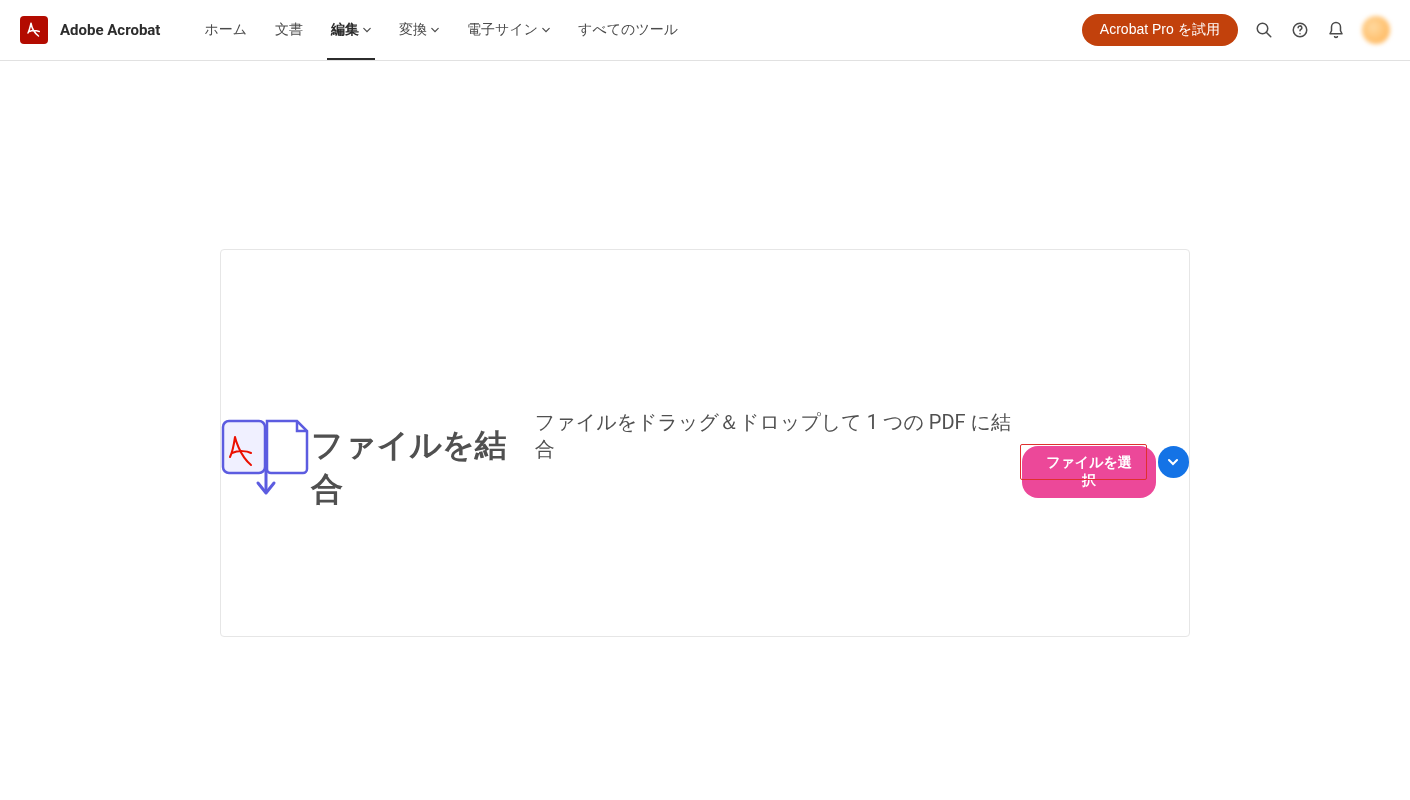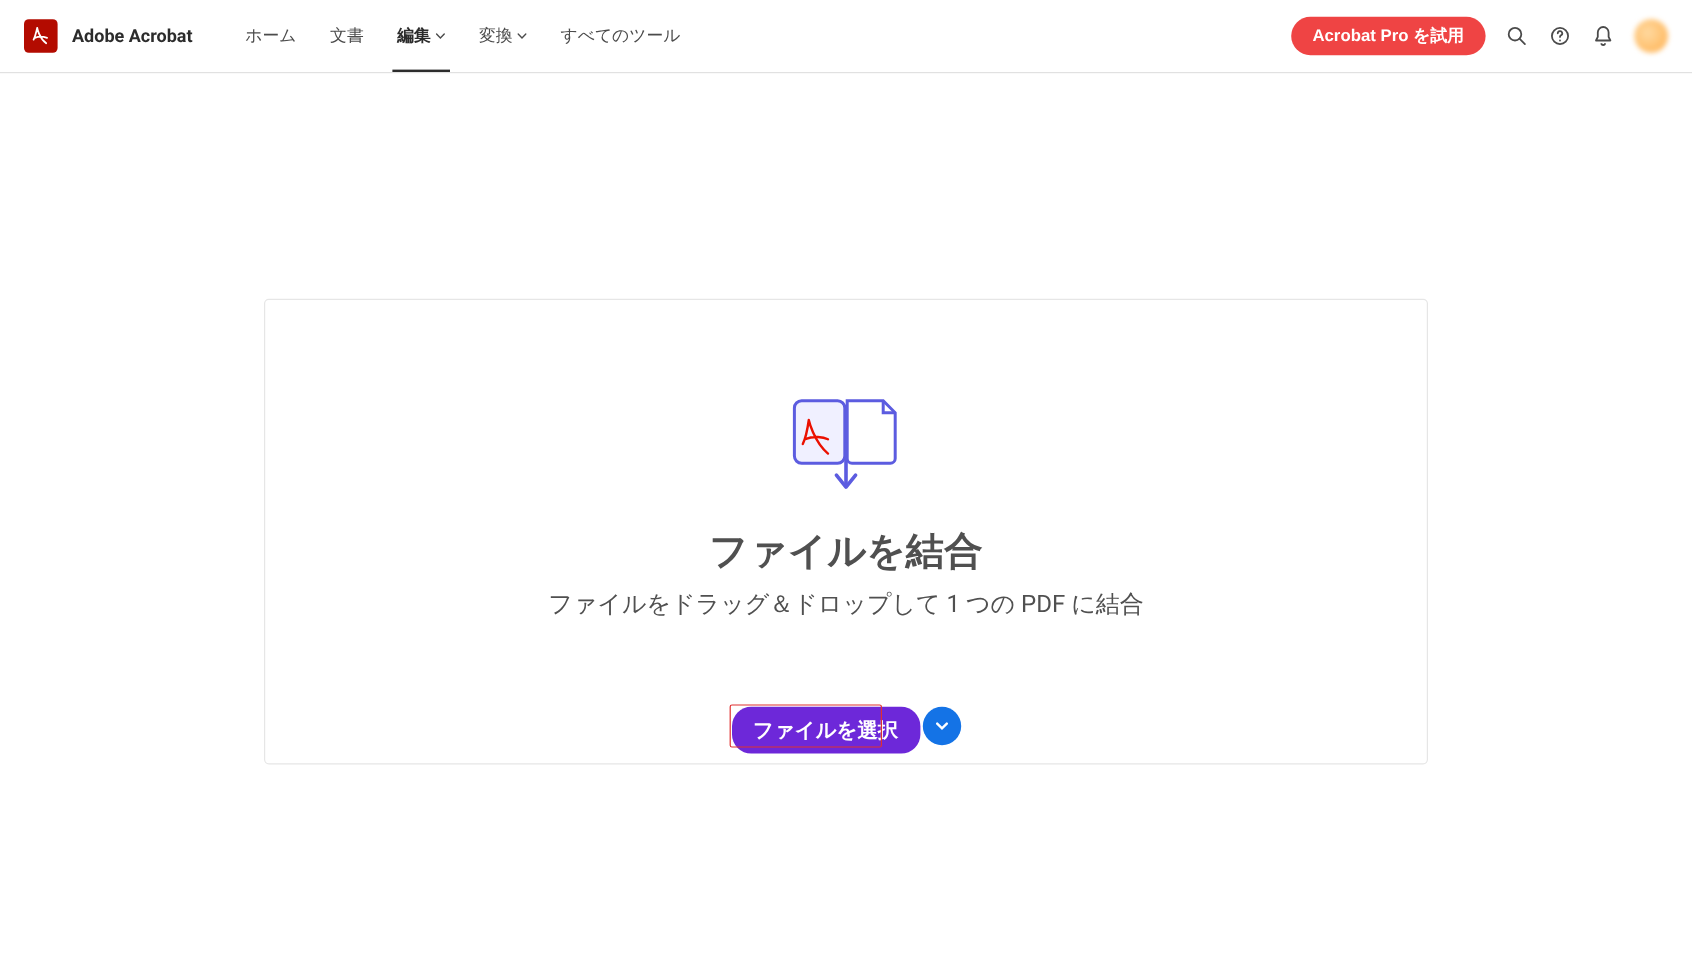--- a/index.html
+++ b/index.html
@@ -67,27 +67,27 @@
     }
     .nav-item.active { color: #2c2c2c; font-weight: 700;}
     .chevron-down { width: 8px; height: 8px; }
     .header-right {
       margin-left: auto;
       display: flex;
       align-items: center;
       gap: 16px;
     }
     .cta-button {
-      background: #ef4444;
+      background: #c2410c;
       color: #fff;
       border: none;
       border-radius: 16px;
       padding: 7px 18px;
       font-size: 14px;
-      font-weight: 700;
+      font-weight: 400;
       cursor: pointer;
     }
     .icon-btn {
       width: 20px;
       height: 20px;
       display: flex;
       align-items: center;
       justify-content: center;
       cursor: pointer;
       color: #4b4b4b;
@@ -104,48 +104,47 @@
       display: flex;
       justify-content: center;
       padding-top: 188px;
     }
     .dropzone {
       width: 970px;
       height: 388px;
       border: 1px solid #e6e6e6;
       border-radius: 4px;
       display: flex;
-      flex-direction: column;
-      align-items: center;
-      padding-top: 82px;
+      align-items: center;
+      padding-top: 58px;
     }
     .merge-illustration { margin-bottom: 24px; }
     .dropzone-title {
       font-size: 32px;
       font-weight: 700;
       color: #505050;
       margin-bottom: 8px;
     }
     .dropzone-subtitle {
       font-size: 20px;
       color: #505050;
       margin-bottom: 72px;
     }
     .file-select-group {
       display: flex;
       gap: 2px;
       position: relative;
     }
     .file-select-button {
-      background: #6d28d9;
+      background: #ec4899;
       color: #fff;
       border: none;
       border-radius: 16px;
       padding: 8px 18px;
-      font-size: 17px;
+      font-size: 14px;
       font-weight: 700;
       cursor: pointer;
       min-width: 122px;
     }
     .file-select-highlight {
       position: absolute;
       border: 1px solid #e03030;
       border-radius: 2px;
       left: -2px;
       top: -2px;
@@ -187,20 +186,26 @@
       <span>文書</span>
     </div>
     <div class="nav-item active">
       <span>編集</span>
       <svg class="chevron-down" viewBox="0 0 10 10">
           <path d="M1 3 L5 7 L9 3" stroke="#4b4b4b" stroke-width="1.5" fill="none" stroke-linecap="round"></path>
         </svg>
     </div>
     <div class="nav-item">
       <span>変換</span>
+      <svg class="chevron-down" viewBox="0 0 10 10">
+          <path d="M1 3 L5 7 L9 3" stroke="#4b4b4b" stroke-width="1.5" fill="none" stroke-linecap="round"></path>
+        </svg>
+    </div>
+    <div class="nav-item">
+      <span>電子サイン</span>
       <svg class="chevron-down" viewBox="0 0 10 10">
           <path d="M1 3 L5 7 L9 3" stroke="#4b4b4b" stroke-width="1.5" fill="none" stroke-linecap="round"></path>
         </svg>
     </div>
     <div class="nav-item">
       <span>すべてのツール</span>
     </div>
   </nav>
 
   <div class="header-right">

